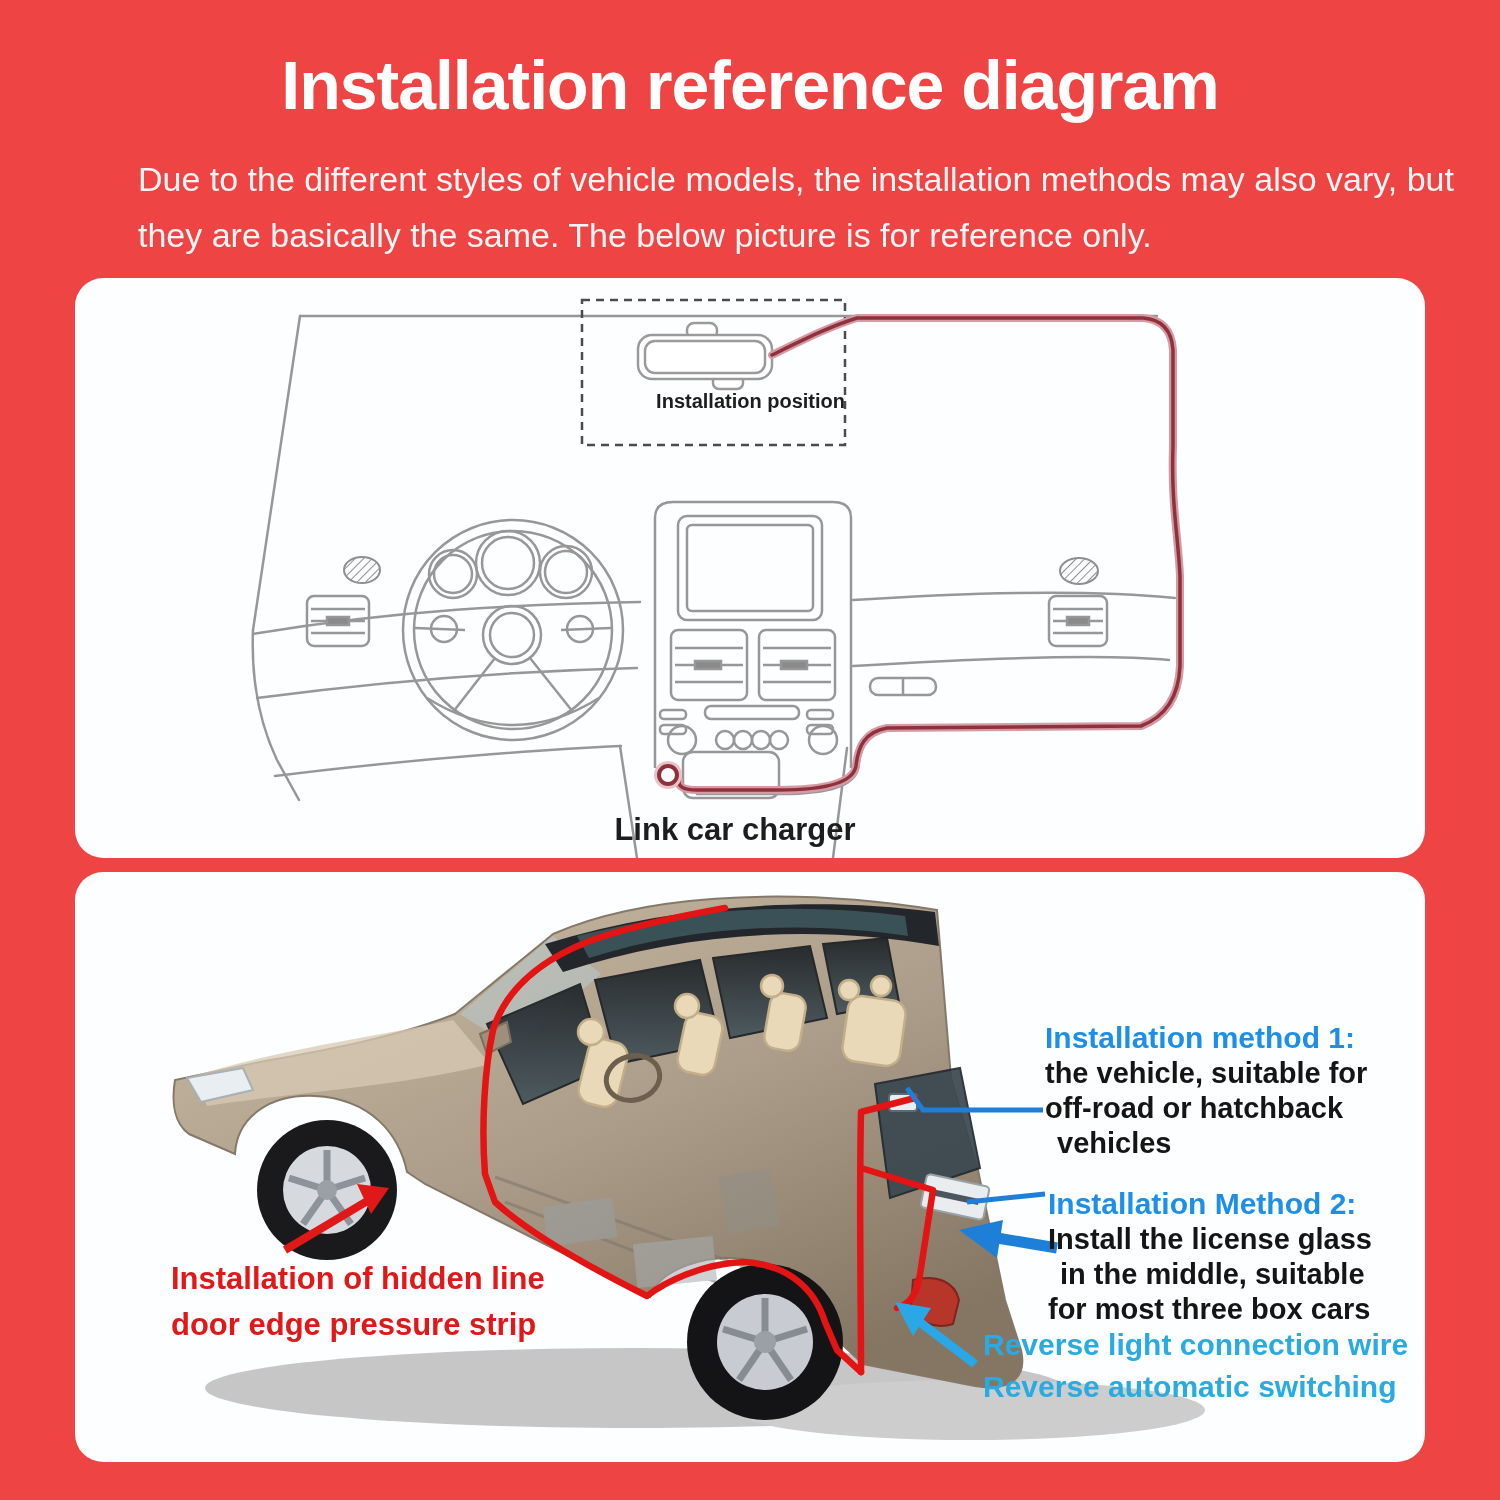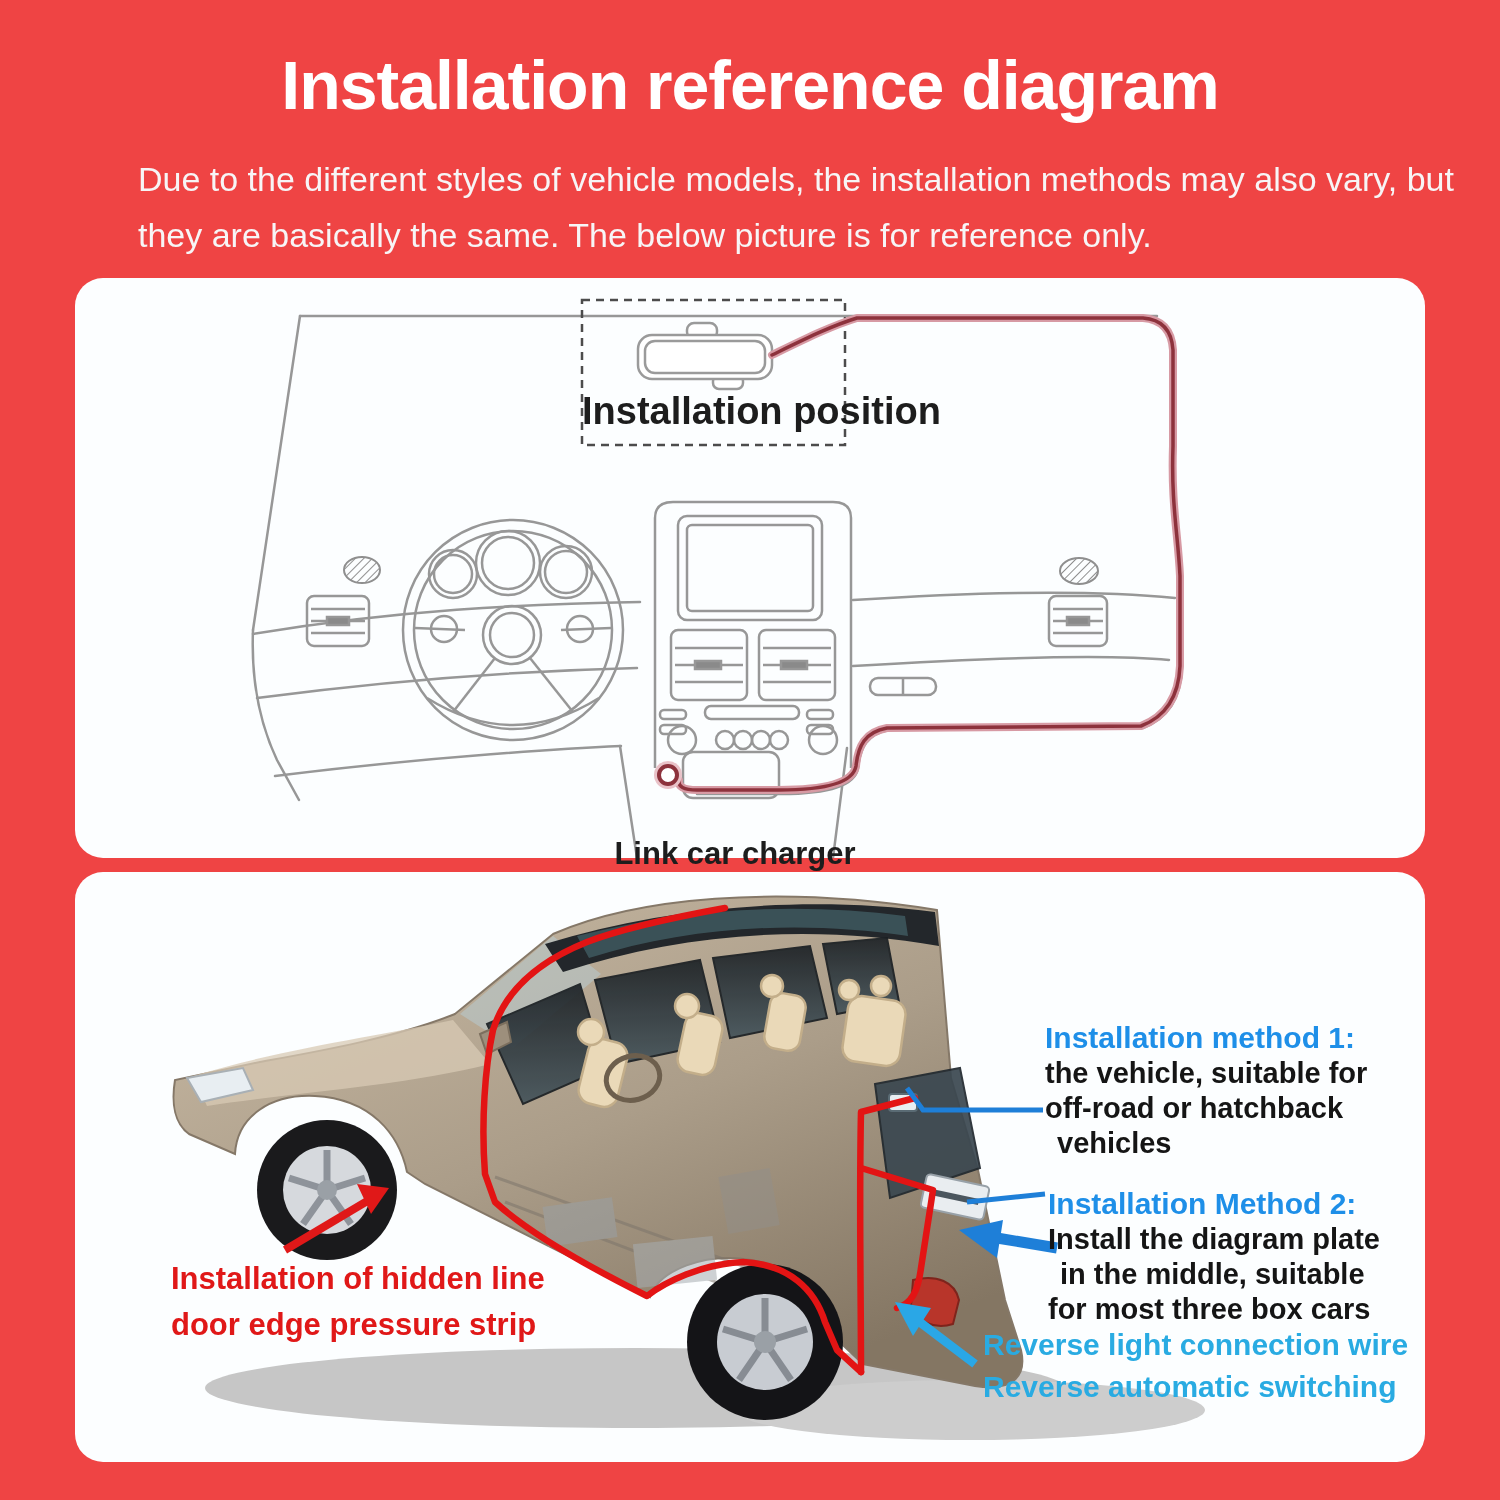--- a/index.html
+++ b/index.html
@@ -9,23 +9,23 @@
          color:#ffffff;font-size:68px;font-weight:800;letter-spacing:-1px;}
   .subline{position:absolute;left:138px;width:1340px;color:#f7f5f6;
            font-size:34px;font-weight:400;}
   .sub1{top:160px;}
   .sub2{top:216px;}
   .card{position:absolute;left:75px;width:1350px;background:#fcfeff;border-radius:28px;}
   #card-dashboard{top:278px;height:580px;}
   #card-vehicle{top:872px;height:590px;}
   .card svg{position:absolute;left:0;top:0;}
   .lbl{position:absolute;font-weight:700;color:#1d1d1d;white-space:nowrap;}
-  .pos-label{left:507px;top:112px;width:263px;text-align:right;font-size:38px;}
+  .pos-label{left:507px;top:112px;width:263px;text-align:right;font-size:20px;}
   .power-label{left:772px;top:42px;font-size:31px;}
-  .charger-label{left:500px;top:534px;width:320px;text-align:center;font-size:31px;margin-top:24px;}
+  .charger-label{left:500px;top:534px;width:320px;text-align:center;font-size:31px;}
   .m-block{position:absolute;white-space:nowrap;}
   #method1-block{left:970px;top:148px;}
   #method2-block{left:973px;top:314px;}
   .m-heading{color:#1e8fe8;font-size:30px;font-weight:700;line-height:36px;}
   .m-line{color:#151515;font-size:29px;font-weight:700;line-height:35px;}
   .indent-sm{padding-left:12px;}
   .red-label{left:96px;top:384px;color:#e01818;font-size:31px;line-height:46px;
              font-weight:700;position:absolute;white-space:nowrap;}
   .cyan-label{left:908px;top:452px;color:#29abe2;font-size:30px;line-height:42px;
               font-weight:700;position:absolute;white-space:nowrap;}
@@ -279,21 +279,21 @@
 
     <div class="m-block" id="method1-block">
       <div class="m-heading">Installation method 1:</div>
       <div class="m-line">the vehicle, suitable for</div>
       <div class="m-line">off-road or hatchback</div>
       <div class="m-line indent-sm">vehicles</div>
     </div>
 
     <div class="m-block" id="method2-block">
       <div class="m-heading">Installation Method 2:</div>
-      <div class="m-line">Install the diagram plate</div>
+      <div class="m-line">Install the license glass</div>
       <div class="m-line indent-sm">in the middle, suitable</div>
       <div class="m-line">for most three box cars</div>
     </div>
 
     <div class="red-label">
       <div>Installation of hidden line</div>
       <div>door edge pressure strip</div>
     </div>
 
     <div class="cyan-label">

